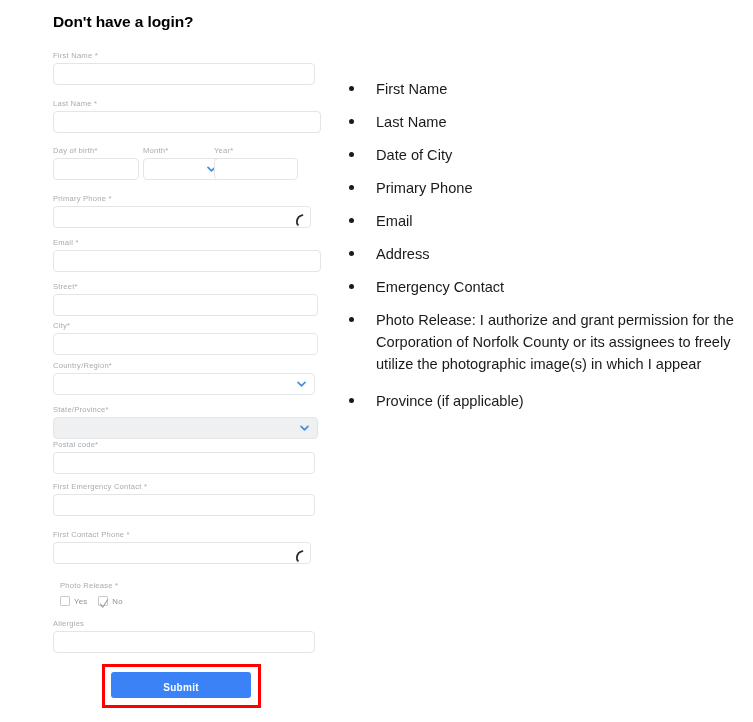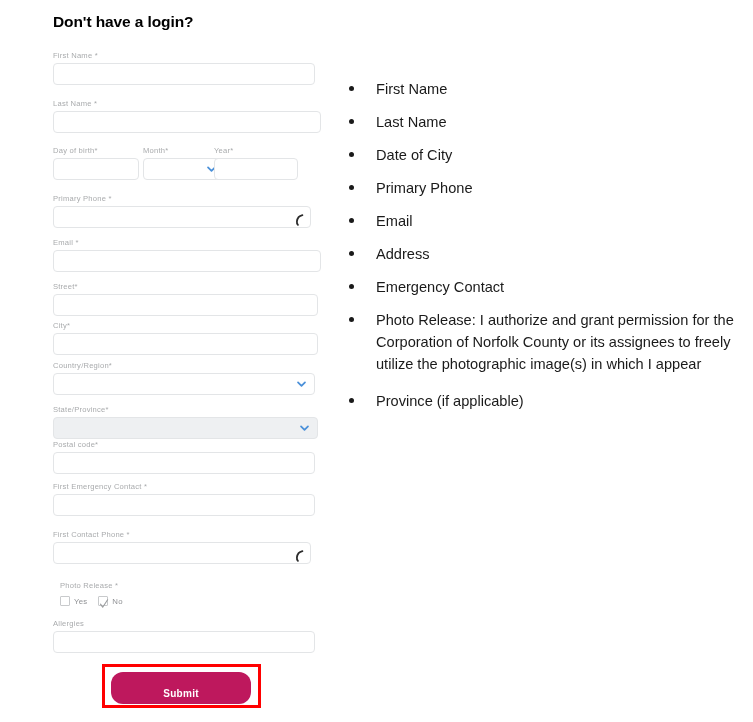--- a/index.html
+++ b/index.html
@@ -146,30 +146,30 @@
     white-space: nowrap;
   }
 
   
   #submit-button {
     position: absolute;
     left: 111px;
     top: 672px;
     width: 140px;
     height: 26px;
-    background: #be185d;
+    background: #3b82f6;
     border: none;
-    border-radius: 12px;
+    border-radius: 3px;
     color: #ffffff;
     font-size: 10px;
     font-weight: bold;
     letter-spacing: 0.3px;
     cursor: pointer;
     font-family: "Liberation Sans", sans-serif;
-    padding: 16px;
+    padding: 10px;
   }
 
   #submit-highlight {
     position: absolute;
     left: 102px;
     top: 664px;
     width: 159px;
     height: 44px;
     border: 3px solid #ff0000;
     box-sizing: border-box;

